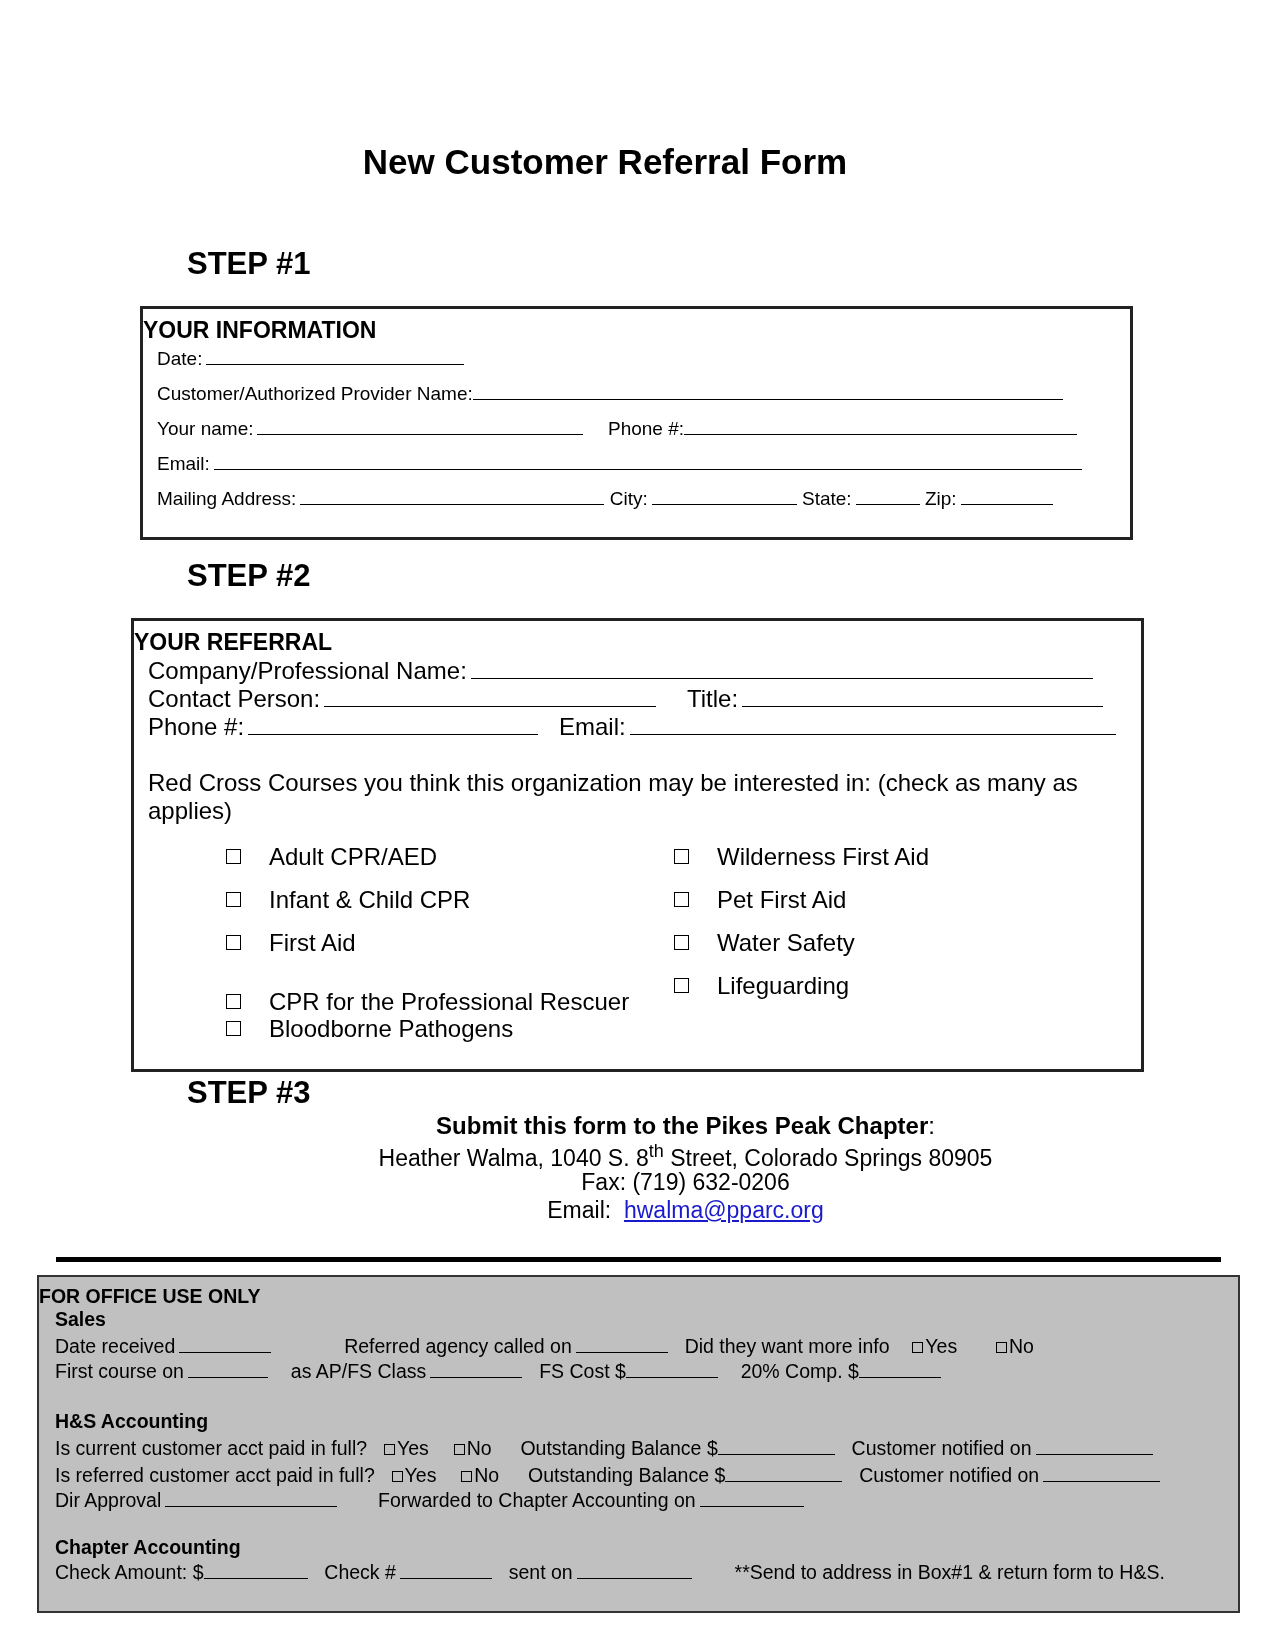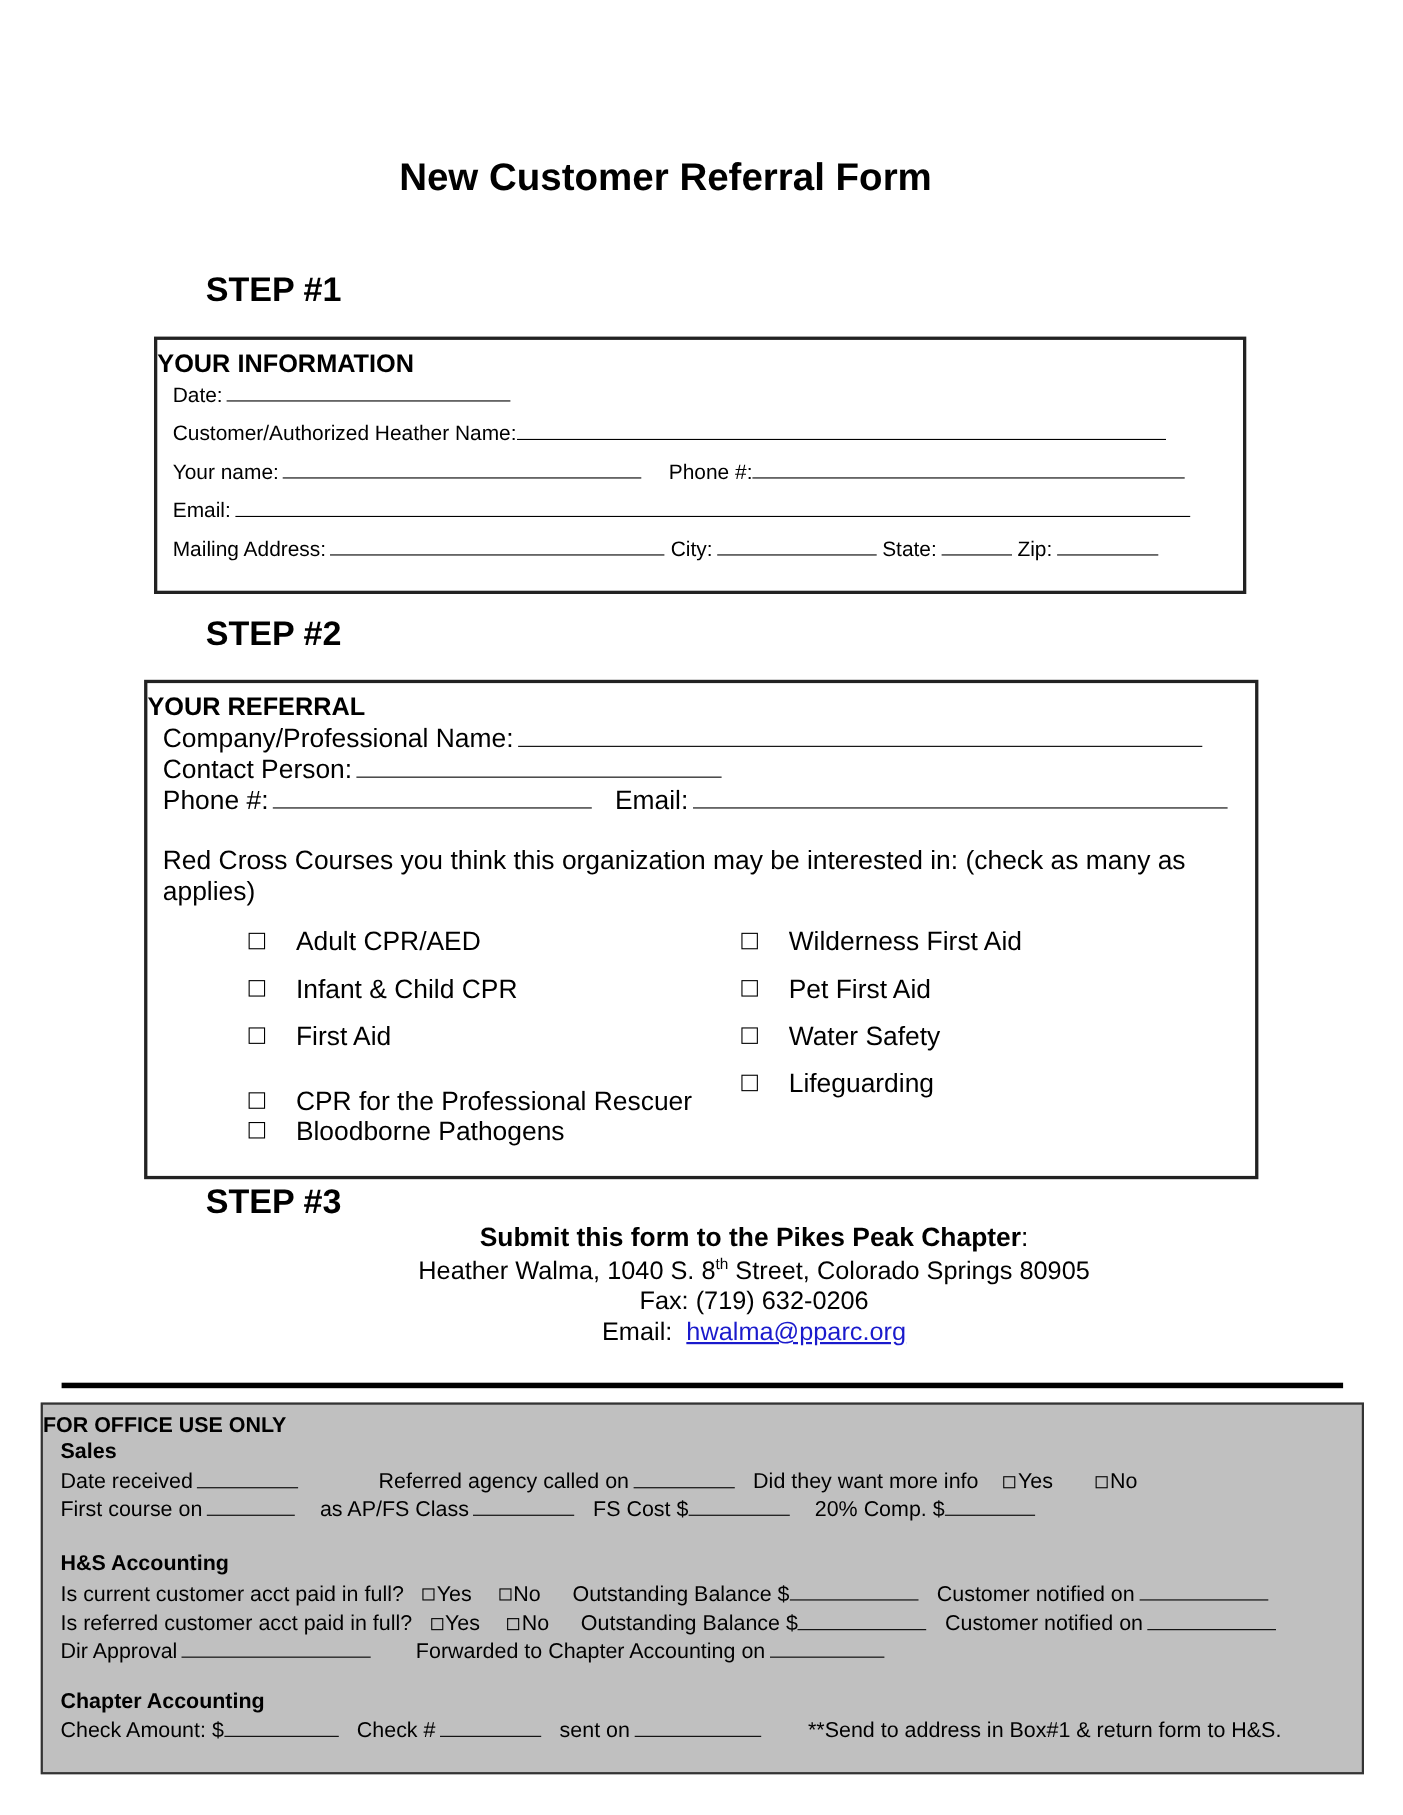--- a/index.html
+++ b/index.html
@@ -34,21 +34,21 @@
 
 <div class="abs title">New Customer Referral Form</div>
 
 <div class="abs step" style="top:246px;">STEP #1</div>
 <div class="abs box1">
   <div class="boxhead" style="top:8px;font-size:23px;">YOUR INFORMATION</div>
   <div class="line" style="left:14px;top:37px;">
     <span>Date:</span><span class="u" style="width:258px;"></span>
   </div>
   <div class="line" style="left:14px;top:72px;">
-    <span>Customer/Authorized Heather Name:</span><span class="u" style="width:590px;margin-left:0;"></span>
+    <span>Customer/Authorized Provider Name:</span><span class="u" style="width:590px;margin-left:0;"></span>
   </div>
   <div class="line" style="left:14px;top:107px;">
     <span>Your name:</span><span class="u" style="width:326px;"></span>
   </div>
   <div class="line" style="left:465px;top:107px;">
     <span>Phone #:</span><span class="u" style="width:393px;margin-left:0;"></span>
   </div>
   <div class="line" style="left:14px;top:142px;">
     <span>Email:</span><span class="u" style="width:868px;"></span>
   </div>
@@ -62,20 +62,23 @@
 
 <div class="abs step" style="top:558px;">STEP #2</div>
 <div class="abs box2">
   <div class="boxhead" style="top:8px;font-size:23px;">YOUR REFERRAL</div>
   <div class="line2" style="left:14px;top:35px;">
     <span>Company/Professional Name:</span><span class="u" style="width:622px;"></span>
   </div>
   <div class="line2" style="left:14px;top:63px;">
     <span>Contact Person:</span><span class="u" style="width:332px;"></span>
   </div>
+  <div class="line2" style="left:553px;top:63px;">
+    <span>Title:</span><span class="u" style="width:361px;"></span>
+  </div>
   <div class="line2" style="left:14px;top:91px;">
     <span>Phone #:</span><span class="u" style="width:290px;"></span>
   </div>
   <div class="line2" style="left:425px;top:91px;">
     <span>Email:</span><span class="u" style="width:486px;"></span>
   </div>
   <div style="position:absolute;left:14px;top:148px;width:975px;font-size:24px;line-height:28px;">Red Cross Courses you think this organization may be interested in:  (check as many as applies)</div>
 
   <div class="course" style="left:92px;top:222px;"><span class="cb"></span><span>Adult CPR/AED</span></div>
   <div class="course" style="left:92px;top:265px;"><span class="cb"></span><span>Infant &amp; Child CPR</span></div>
@@ -84,21 +87,21 @@
   <div class="course" style="left:92px;top:394px;"><span class="cb"></span><span>Bloodborne Pathogens</span></div>
 
   <div class="course" style="left:540px;top:222px;"><span class="cb"></span><span>Wilderness First Aid</span></div>
   <div class="course" style="left:540px;top:265px;"><span class="cb"></span><span>Pet First Aid</span></div>
   <div class="course" style="left:540px;top:308px;"><span class="cb"></span><span>Water Safety</span></div>
   <div class="course" style="left:540px;top:351px;"><span class="cb"></span><span>Lifeguarding</span></div>
 </div>
 
 <div class="abs step" style="top:1075px;">STEP #3</div>
 <div class="center" style="top:1112px;font-weight:bold;font-size:24px;"><span>Submit this form to the Pikes Peak Chapter</span><span style="font-weight:normal;">:</span></div>
-<div class="center" style="top:1141px;"><span>Heather Walma, 1040 S. 8</span><sup style="font-size:14px;">th</sup><span> Street, Colorado Springs 80905</span></div>
+<div class="center" style="top:1141px;"><span>Heather Walma, 1040 S. 8</span><sup style="font-size:18px;">th</sup><span> Street, Colorado Springs 80905</span></div>
 <div class="center" style="top:1169px;">Fax: (719) 632-0206</div>
 <div class="center" style="top:1197px;"><span>Email:</span>&nbsp; <span class="link">hwalma@pparc.org</span></div>
 
 <div class="abs rule"></div>
 
 <div class="abs office">
   <div class="boxhead ohead" style="top:8px;">FOR OFFICE USE ONLY</div>
   <div class="oline ohead" style="top:31px;">Sales</div>
   <div class="oline" style="top:58px;">
     <span>Date received</span><span class="u" style="width:92px;"></span>

